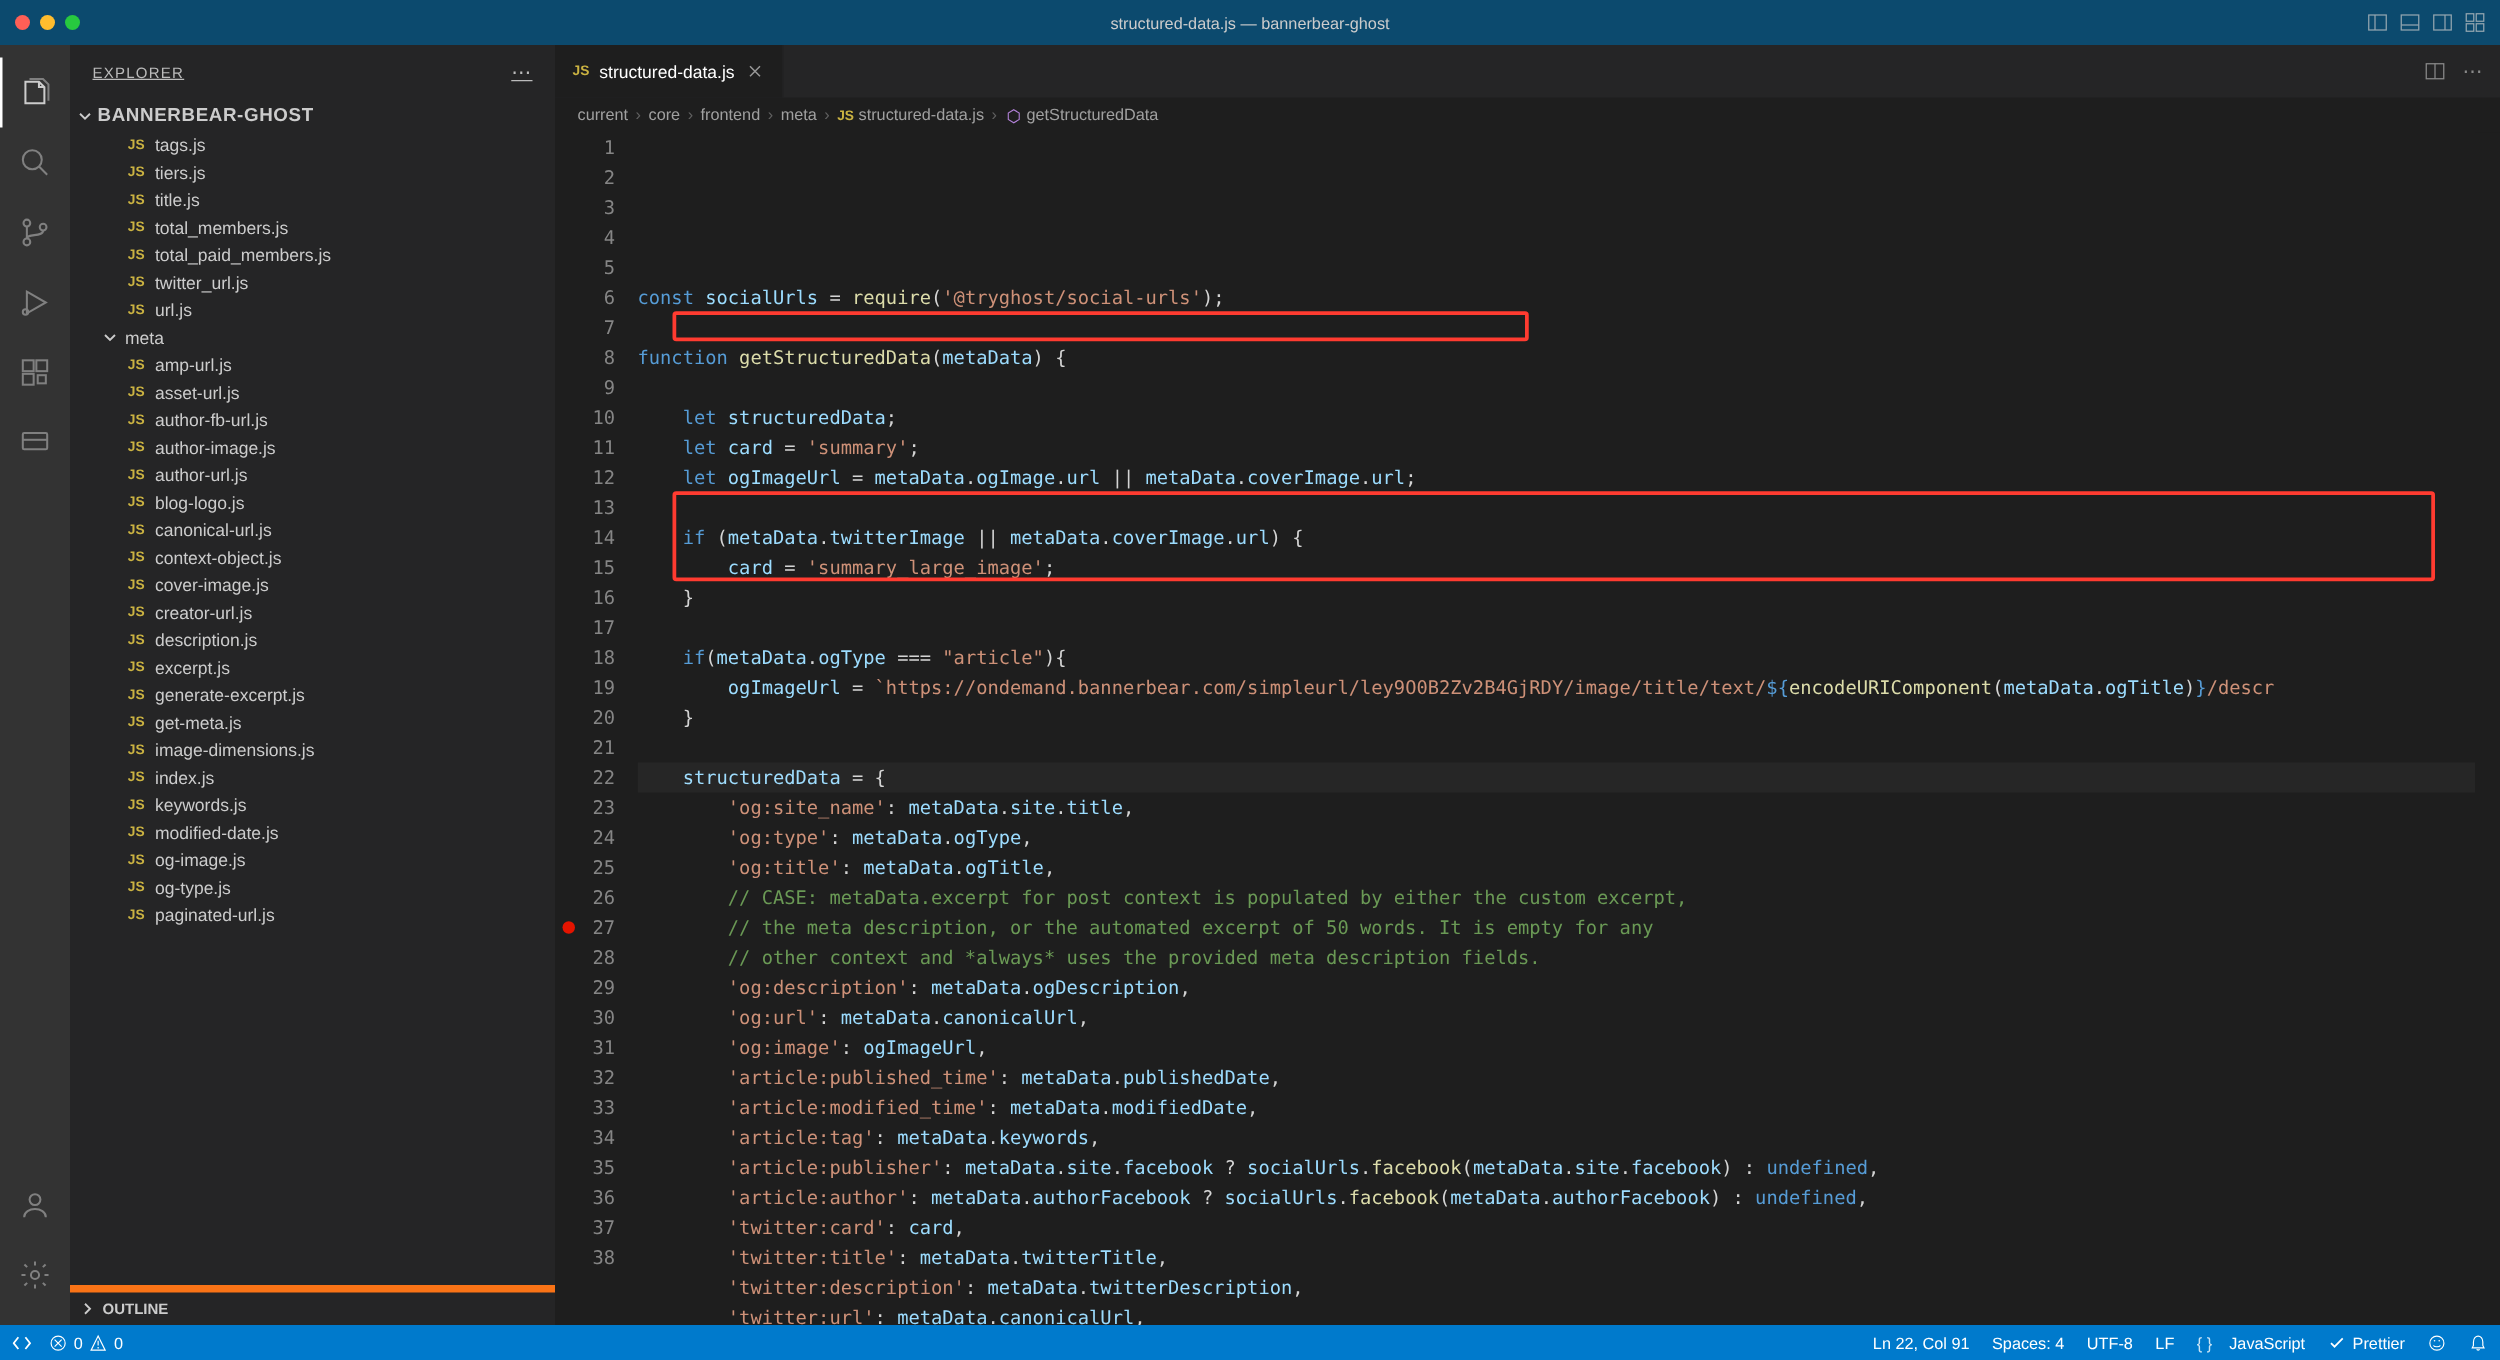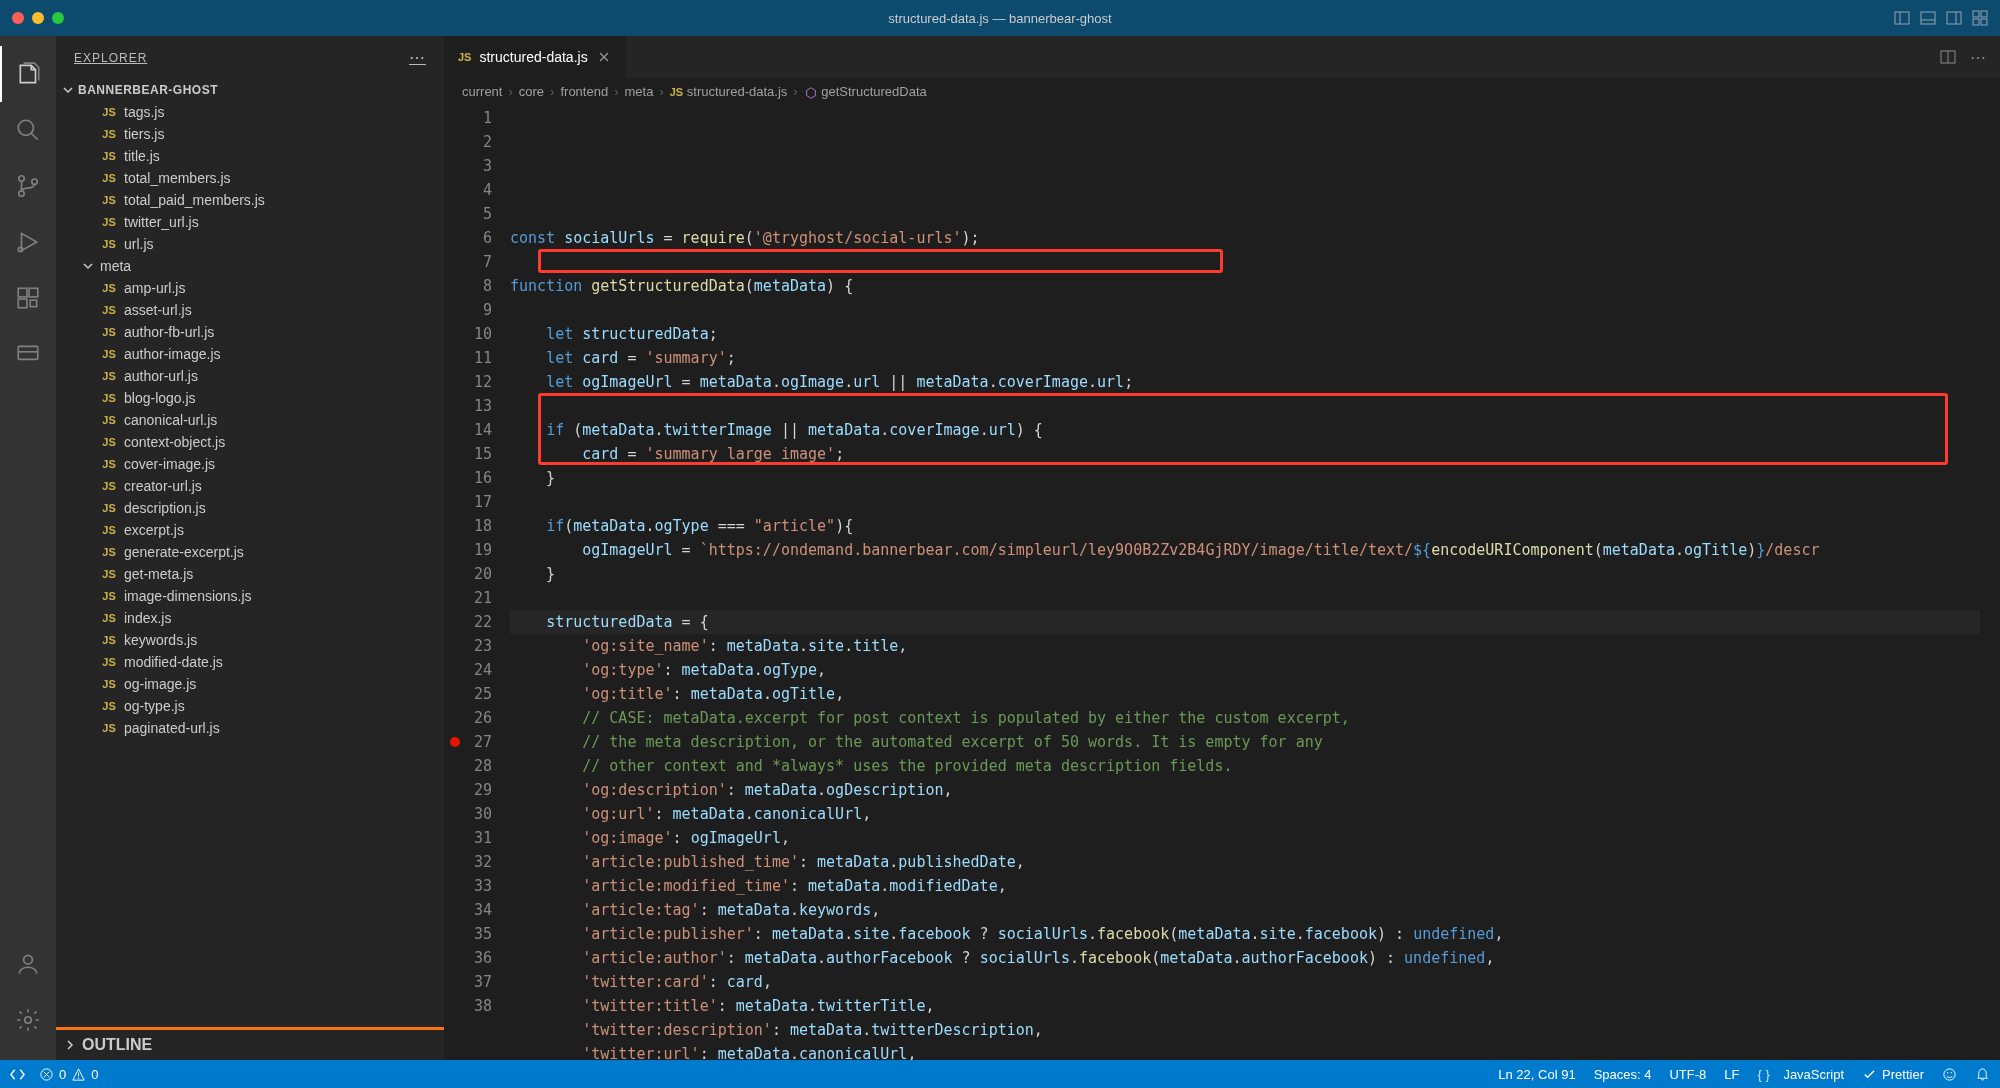--- a/index.html
+++ b/index.html
@@ -80,21 +80,21 @@
   letter-spacing: 1px;
   color: #bbbbbb;
   text-decoration: underline;
 }
 .sidebar-section {
   padding: 4px 12px 4px 6px;
   display: flex;
   align-items: center;
   gap: 4px;
   font-weight: 700;
-  font-size: 12px;
+  font-size: 15px;
   letter-spacing: 0.5px;
 }
 .chevron { width: 12px; height: 12px; }
 .file-list { overflow-y: auto; flex: 1; }
 .file-item {
   display: flex;
   align-items: center;
   gap: 6px;
   padding: 3px 0 3px 44px;
   cursor: pointer;
@@ -104,25 +104,25 @@
 .file-item.folder { padding-left: 26px; }
 .file-item .js-badge {
   font-size: 11px;
   font-weight: 700;
   color: #cbb342;
   width: 18px;
   text-align: center;
 }
 .sidebar-collapsed {
   padding: 6px 8px 6px 8px;
-  border-top: 3px solid #f97316;
+  border-top: 6px solid #f97316;
   display: flex;
   align-items: center;
   gap: 6px;
-  font-size: 16px;
+  font-size: 12px;
   font-weight: 700;
   cursor: pointer;
 }
 
 .editor-area {
   flex: 1;
   display: flex;
   flex-direction: column;
   background: #1e1e1e;
   min-width: 0;

